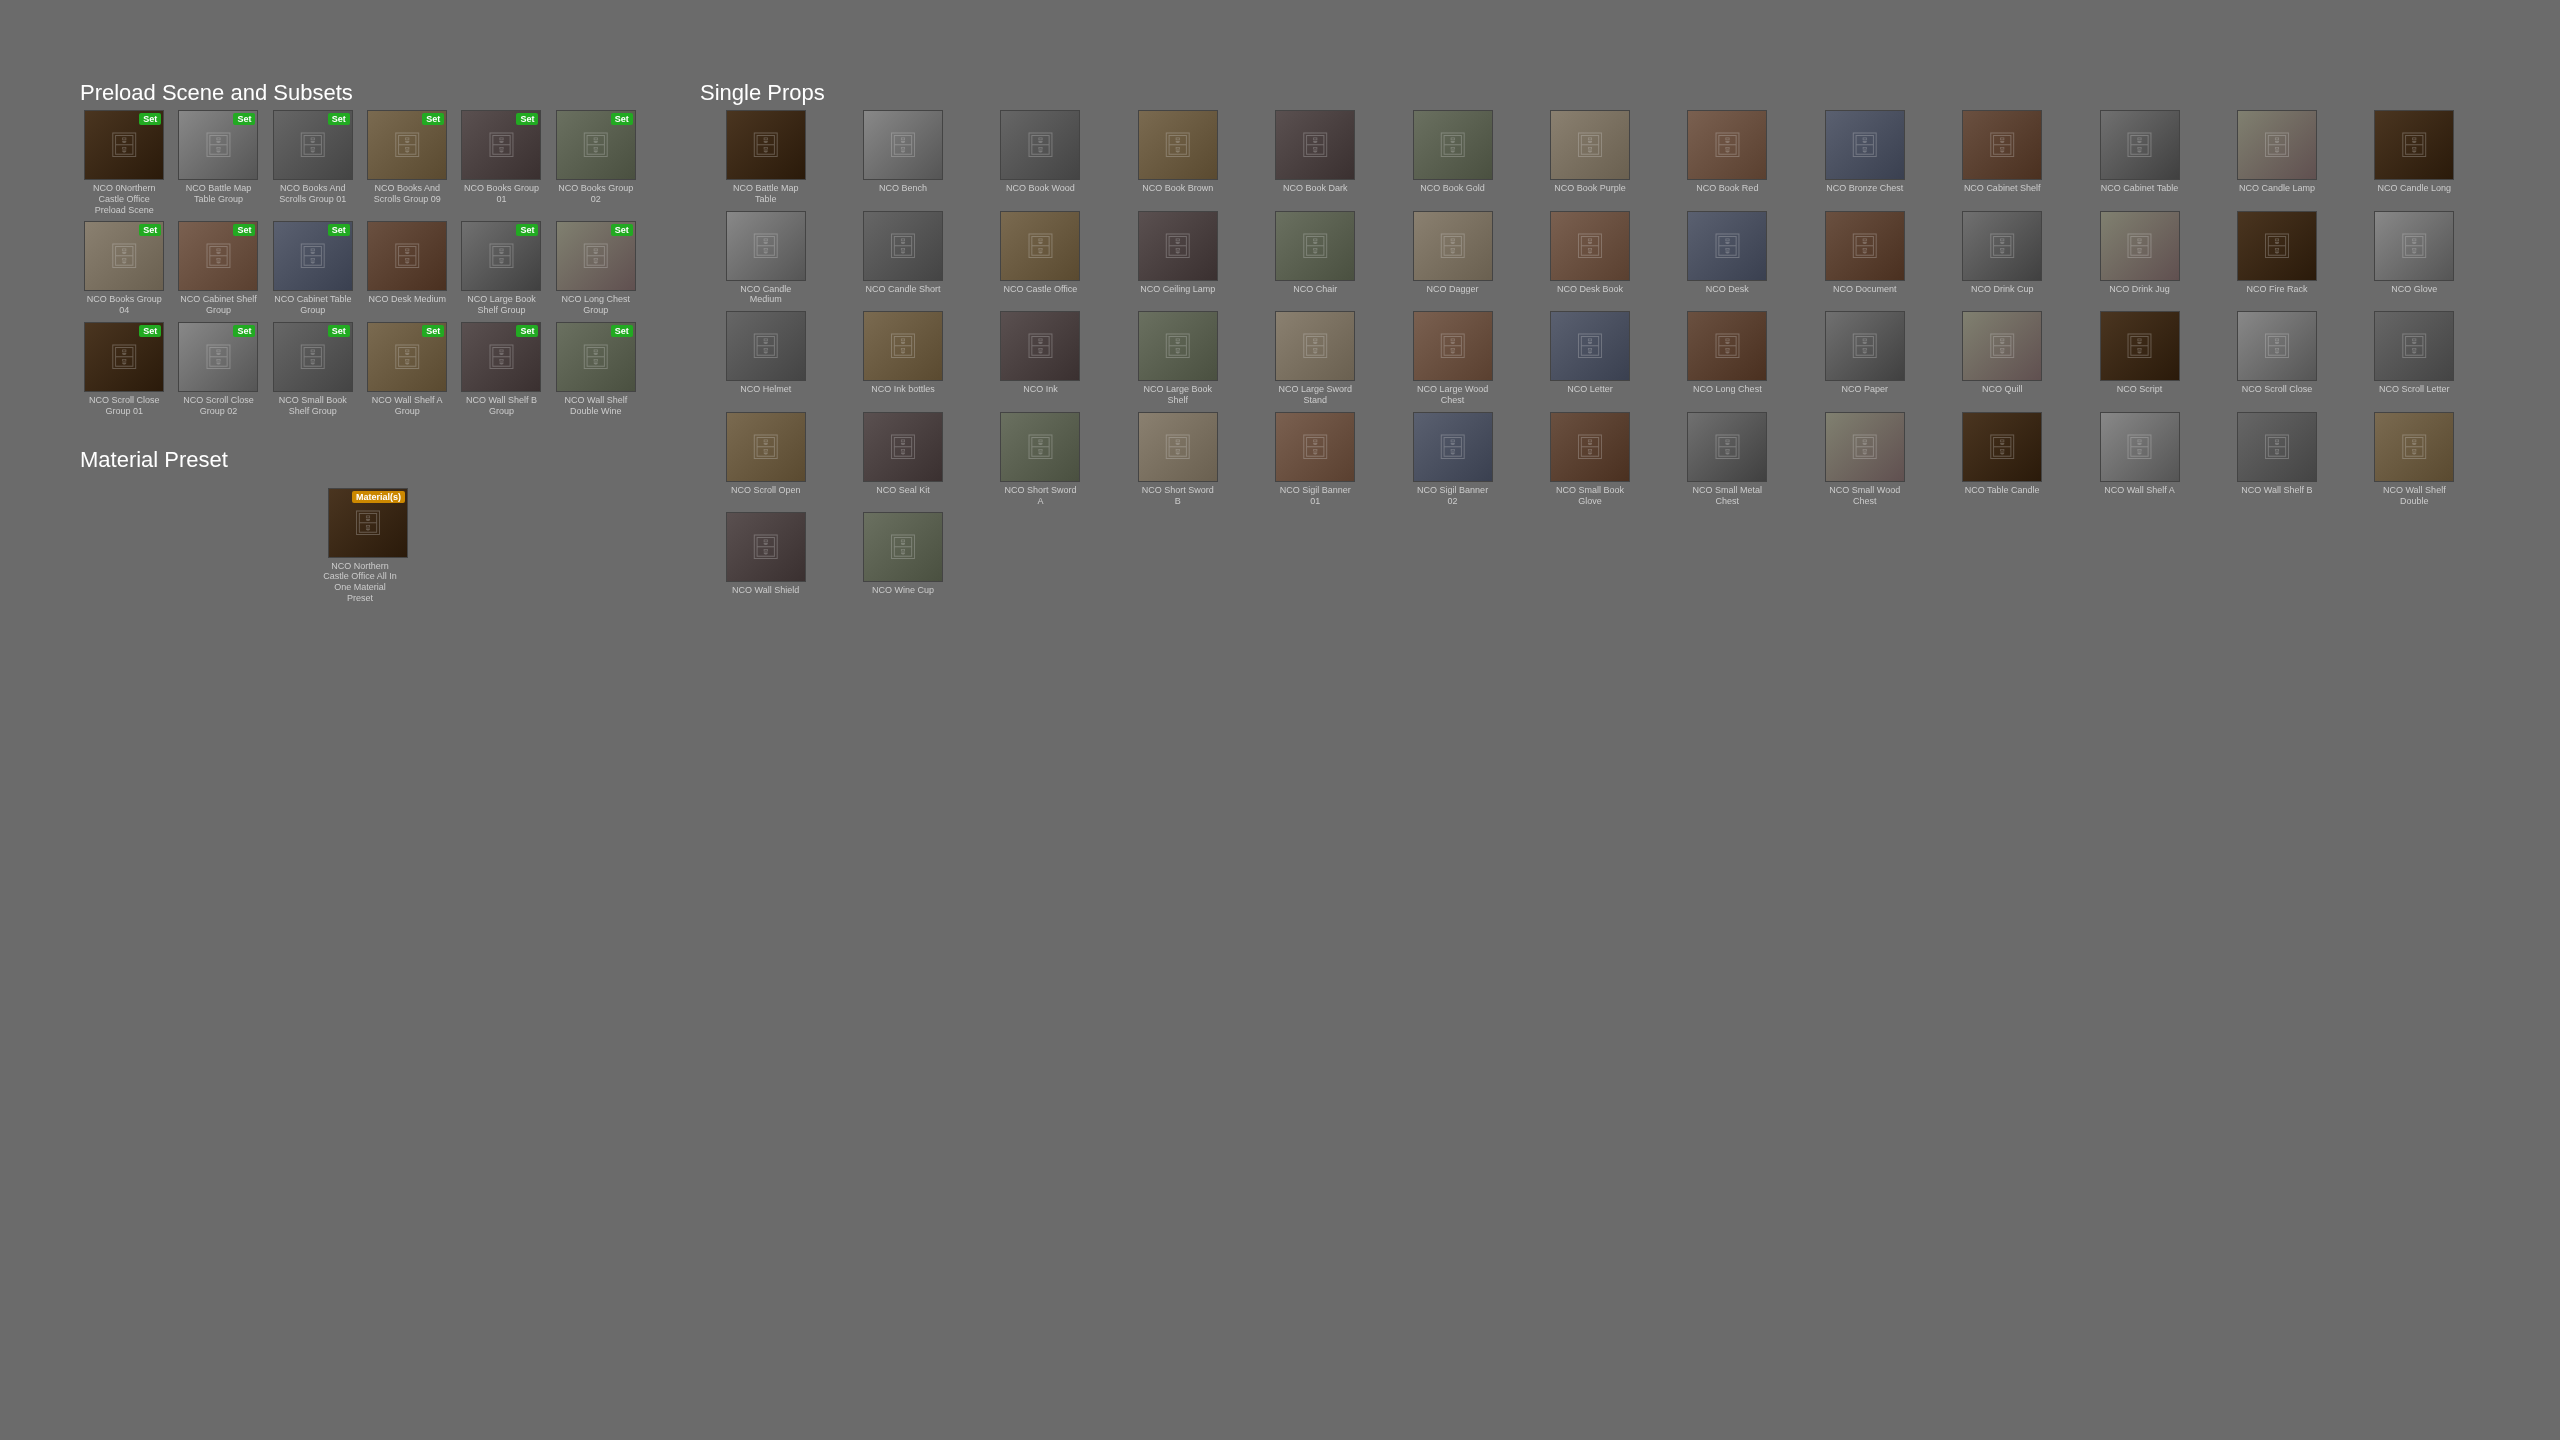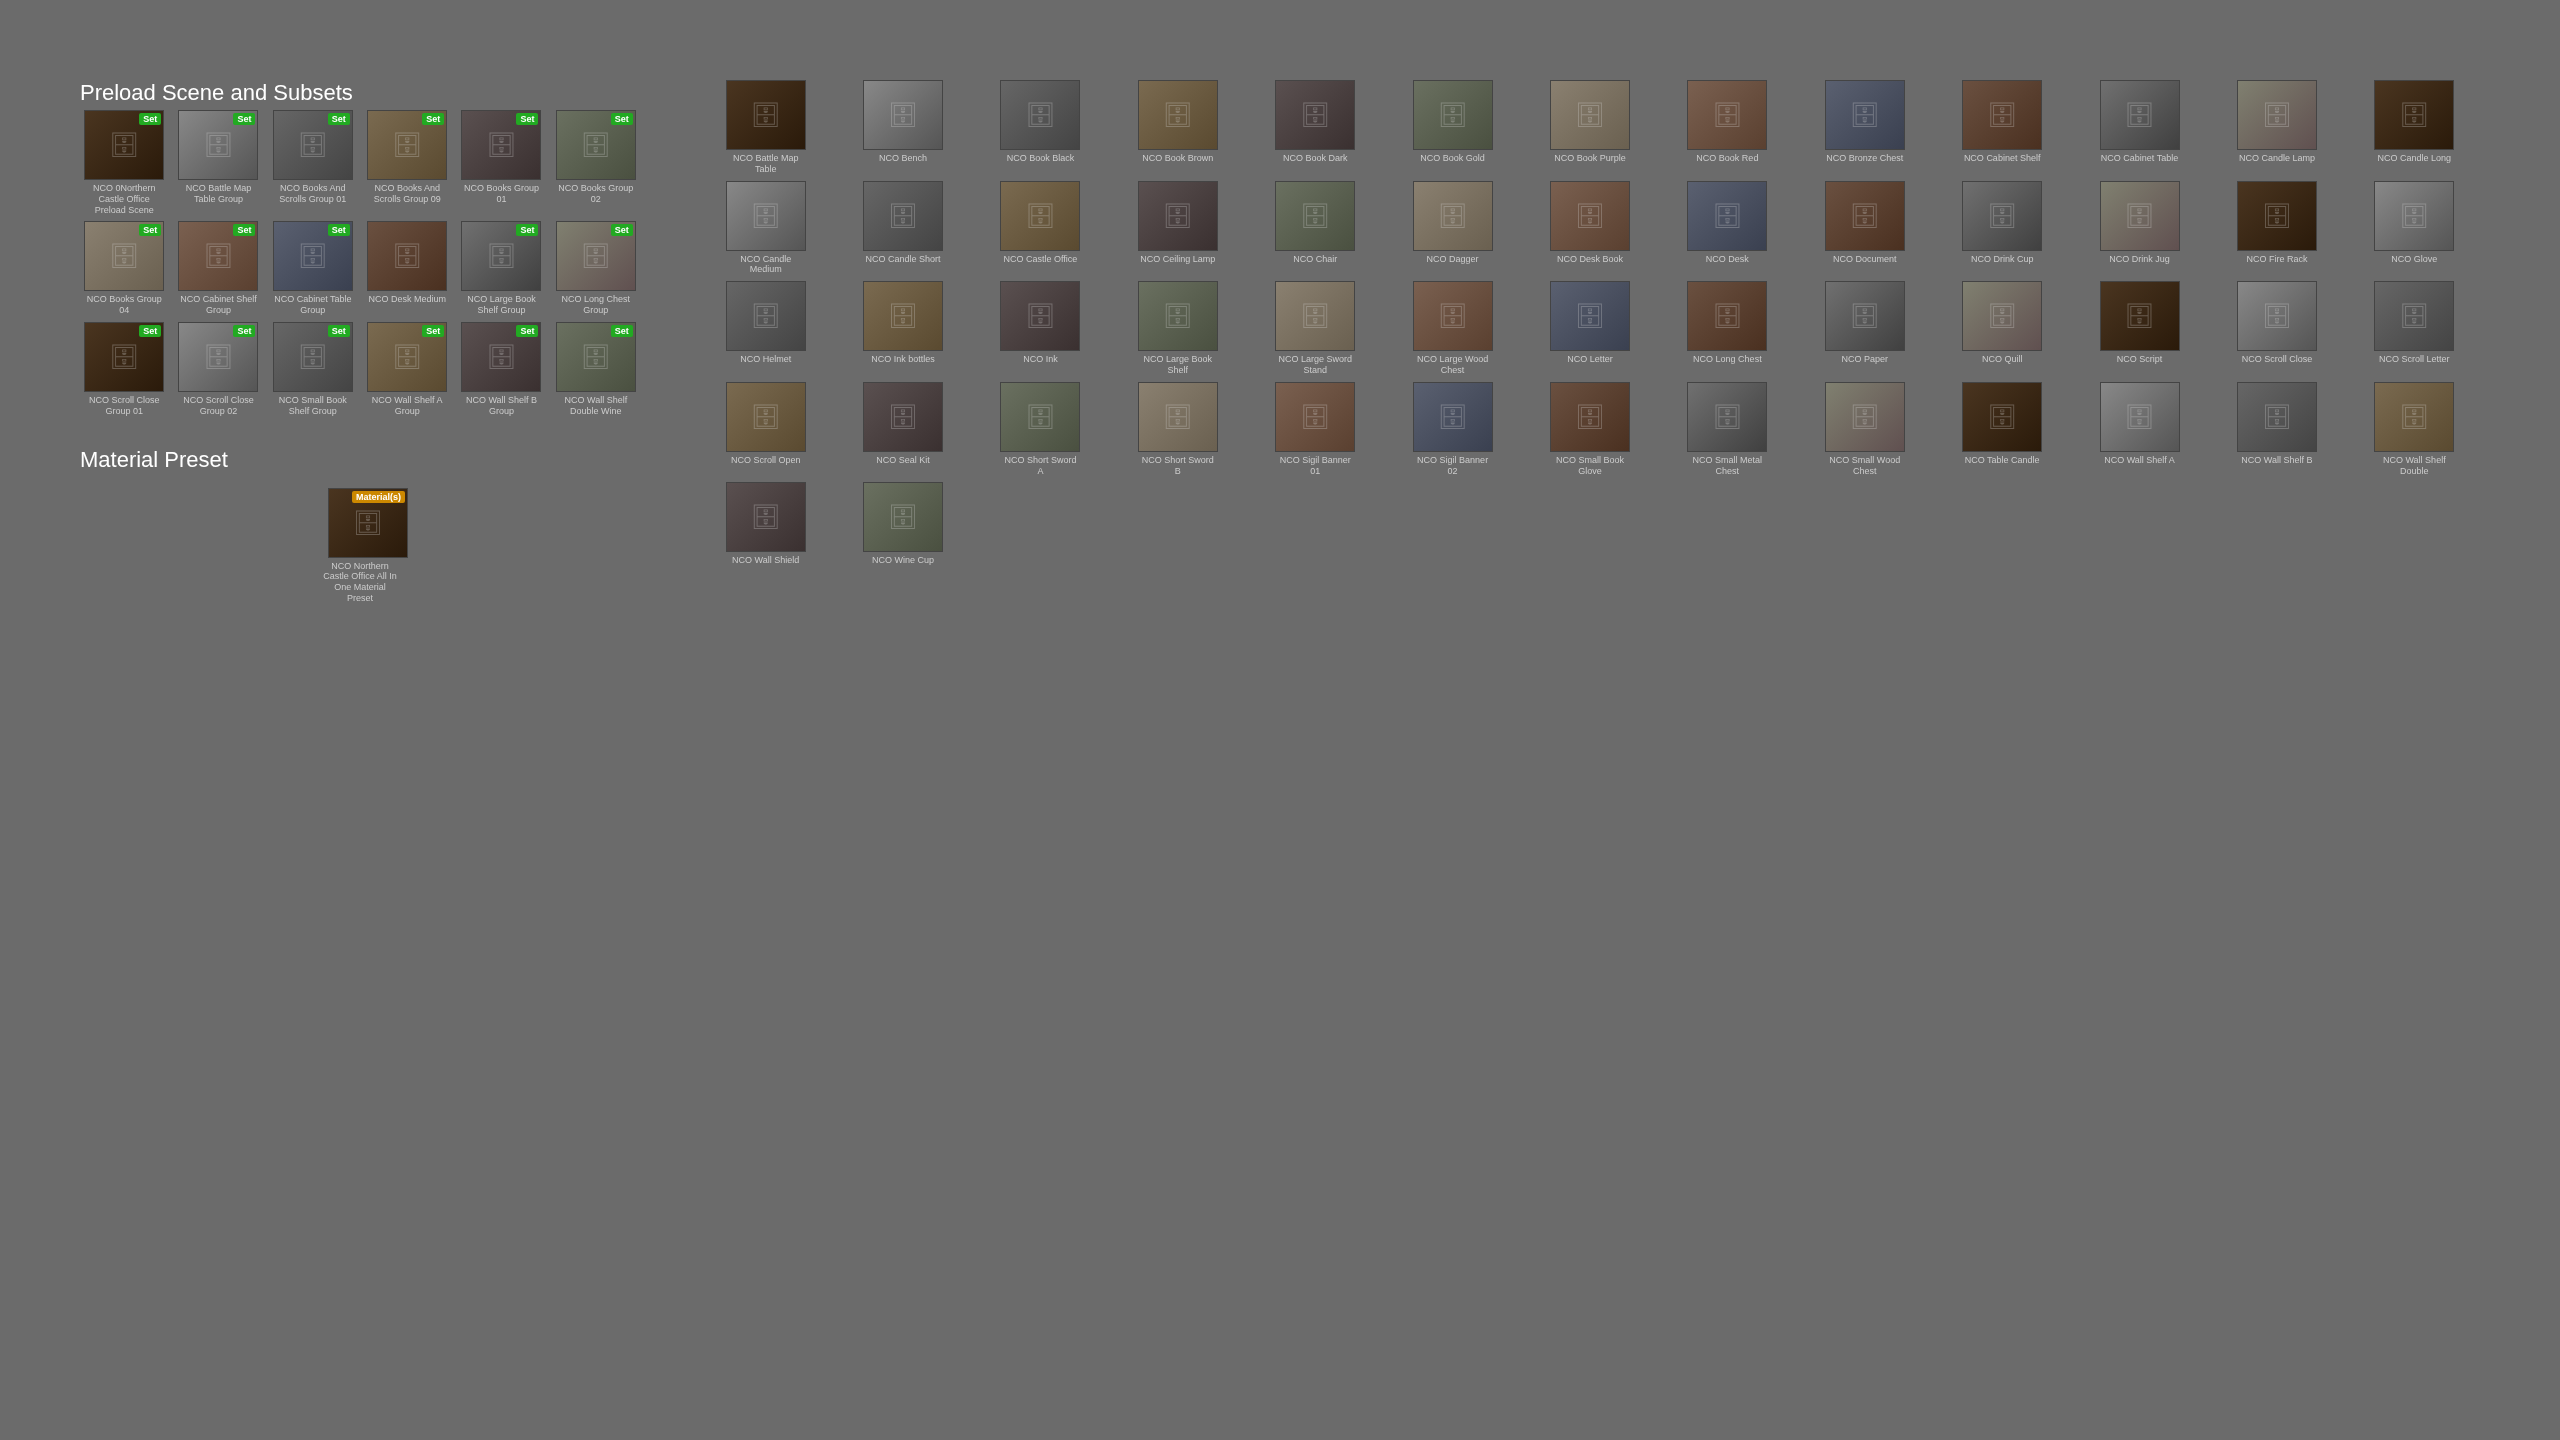--- a/index.html
+++ b/index.html
@@ -291,20 +291,21 @@
                 <span class="scene-icon">🗄</span>
               </div>
             </div>
             <div class="item-label">NCO Northern Castle Office All In One Material Preset</div>
           </div>
         </div>
     </div>
   </div>
 
   <div class="right-panel">
+    <h2 class="section-title">Single Props</h2>
     <div class="single-props-grid" id="single-props-grid">
         <div class="item-cell">
           <div class="item-thumb" style="background: linear-gradient(135deg, rgb(74, 53, 32) 0%, rgb(42, 26, 10) 100%);">
             <div class="thumb-inner" style="opacity: 0.4;">
               <span class="scene-icon">🗄</span>
             </div>
           </div>
           <div class="item-label">NCO Battle Map Table</div>
         </div>
         <div class="item-cell">
@@ -314,21 +315,21 @@
             </div>
           </div>
           <div class="item-label">NCO Bench</div>
         </div>
         <div class="item-cell">
           <div class="item-thumb" style="background: linear-gradient(135deg, rgb(102, 102, 102) 0%, rgb(68, 68, 68) 100%);">
             <div class="thumb-inner" style="opacity: 0.4;">
               <span class="scene-icon">🗄</span>
             </div>
           </div>
-          <div class="item-label">NCO Book Black</div>
+          <div class="item-label">NCO Book Wood</div>
         </div>
         <div class="item-cell">
           <div class="item-thumb" style="background: linear-gradient(135deg, rgb(122, 106, 80) 0%, rgb(90, 74, 48) 100%);">
             <div class="thumb-inner" style="opacity: 0.4;">
               <span class="scene-icon">🗄</span>
             </div>
           </div>
           <div class="item-label">NCO Book Brown</div>
         </div>
         <div class="item-cell">

